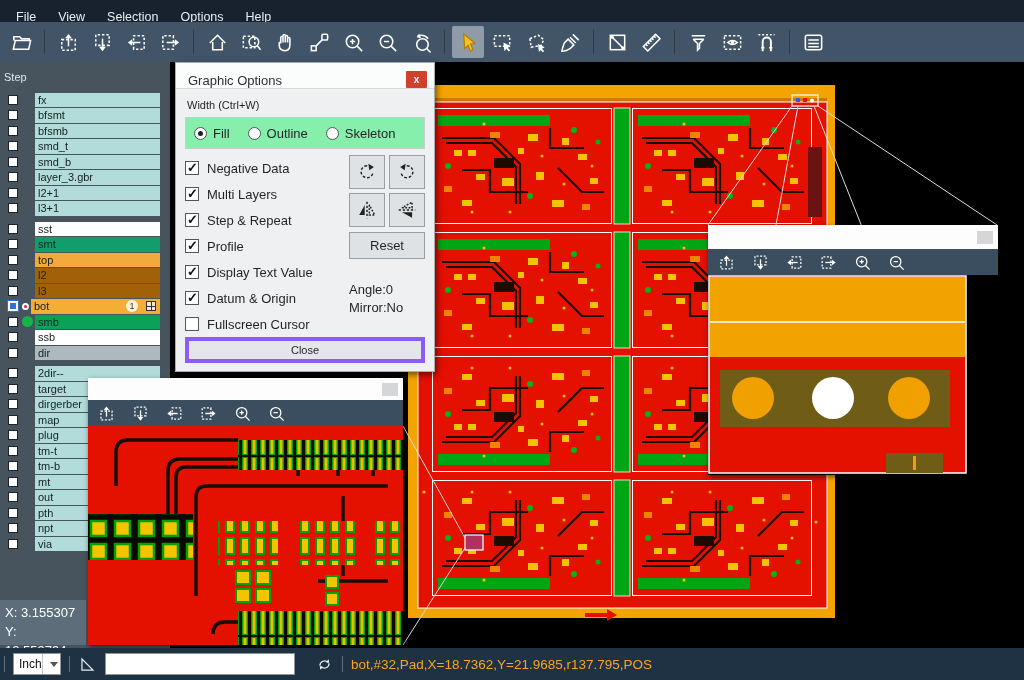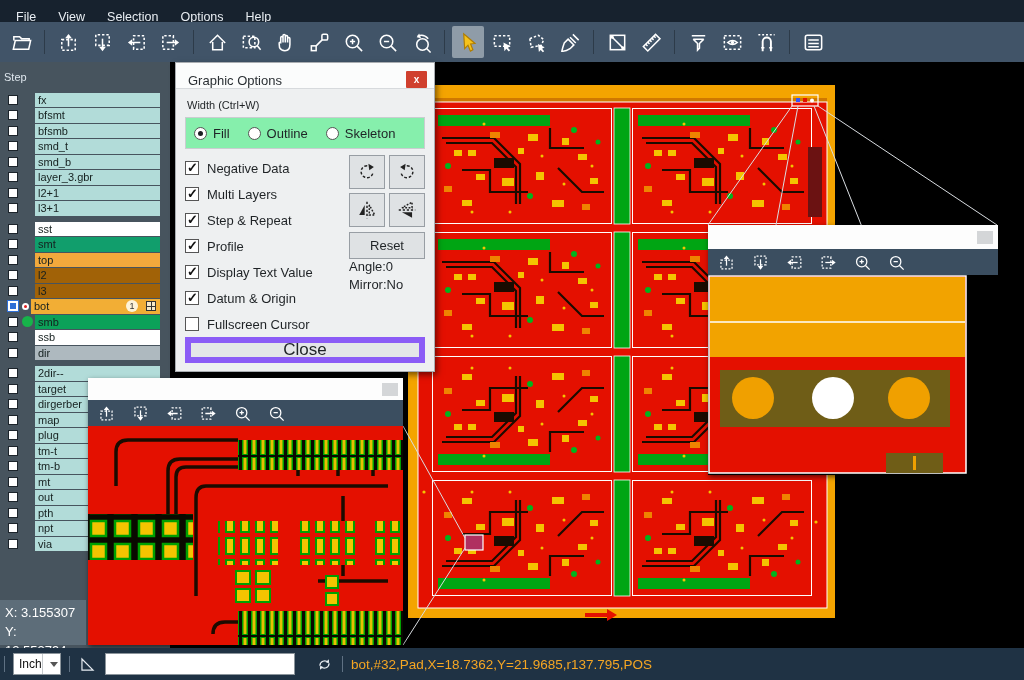--- a/index.html
+++ b/index.html
@@ -73,22 +73,22 @@
   .dcheck{display:flex;align-items:center;height:26px;gap:8px;font-size:13px;color:#1f2326;}
   .dcb{width:14px;height:14px;border:1px solid #555;background:#fff;flex:none;position:relative;}
   .dcb.on::after{content:'\2713';position:absolute;left:1px;top:-2px;font-size:13px;font-weight:bold;color:#111;}
   .dlg-side{width:84px;display:flex;flex-direction:column;align-items:flex-end;}
   .btn-grid{display:grid;grid-template-columns:36px 36px;grid-gap:4px;}
   .sq-btn{width:36px;height:34px;background:#dfe2e4;border:1px solid #989ea4;display:flex;
     align-items:center;justify-content:center;color:#222;}
   .sq-btn svg{width:22px;height:22px;stroke:#222;fill:none;stroke-width:1.6;}
   .reset-btn{width:76px;height:27px;background:#dfe2e4;border:1px solid #989ea4;font-size:13px;
     color:#1f2326;display:flex;align-items:center;justify-content:center;margin-top:5px;}
-  .dlg-stat{font-size:13px;color:#1f2326;margin-top:0;width:76px;}
-  .close-btn{height:26px;background:#e4e6e8;border:6px solid #8b5cf6;font-size:17px;color:#1f2326;
+  .dlg-stat{font-size:13px;color:#1f2326;margin-top:23px;width:76px;}
+  .close-btn{height:26px;background:#e4e6e8;border:4px solid #8b5cf6;font-size:11px;color:#1f2326;
     display:flex;align-items:center;justify-content:center;margin-top:auto;}
 
   
   .magwin{position:absolute;box-shadow:1px 2px 5px rgba(0,0,0,.55);}
   .mag-title{background:#fdfdfd;display:flex;align-items:center;justify-content:flex-end;}
   .mag-btn{width:16px;height:13px;background:#d4d6d8;margin-right:5px;}
   .mag-toolbar{background:#3b4e60;display:flex;align-items:center;padding-left:6px;gap:10px;}
   .mag-toolbar .tbtn{width:24px;height:22px;margin:0;}
   .mag-toolbar .tbtn svg{width:19px;height:19px;}
   .win1{left:88px;top:378px;width:315px;height:267px;}

